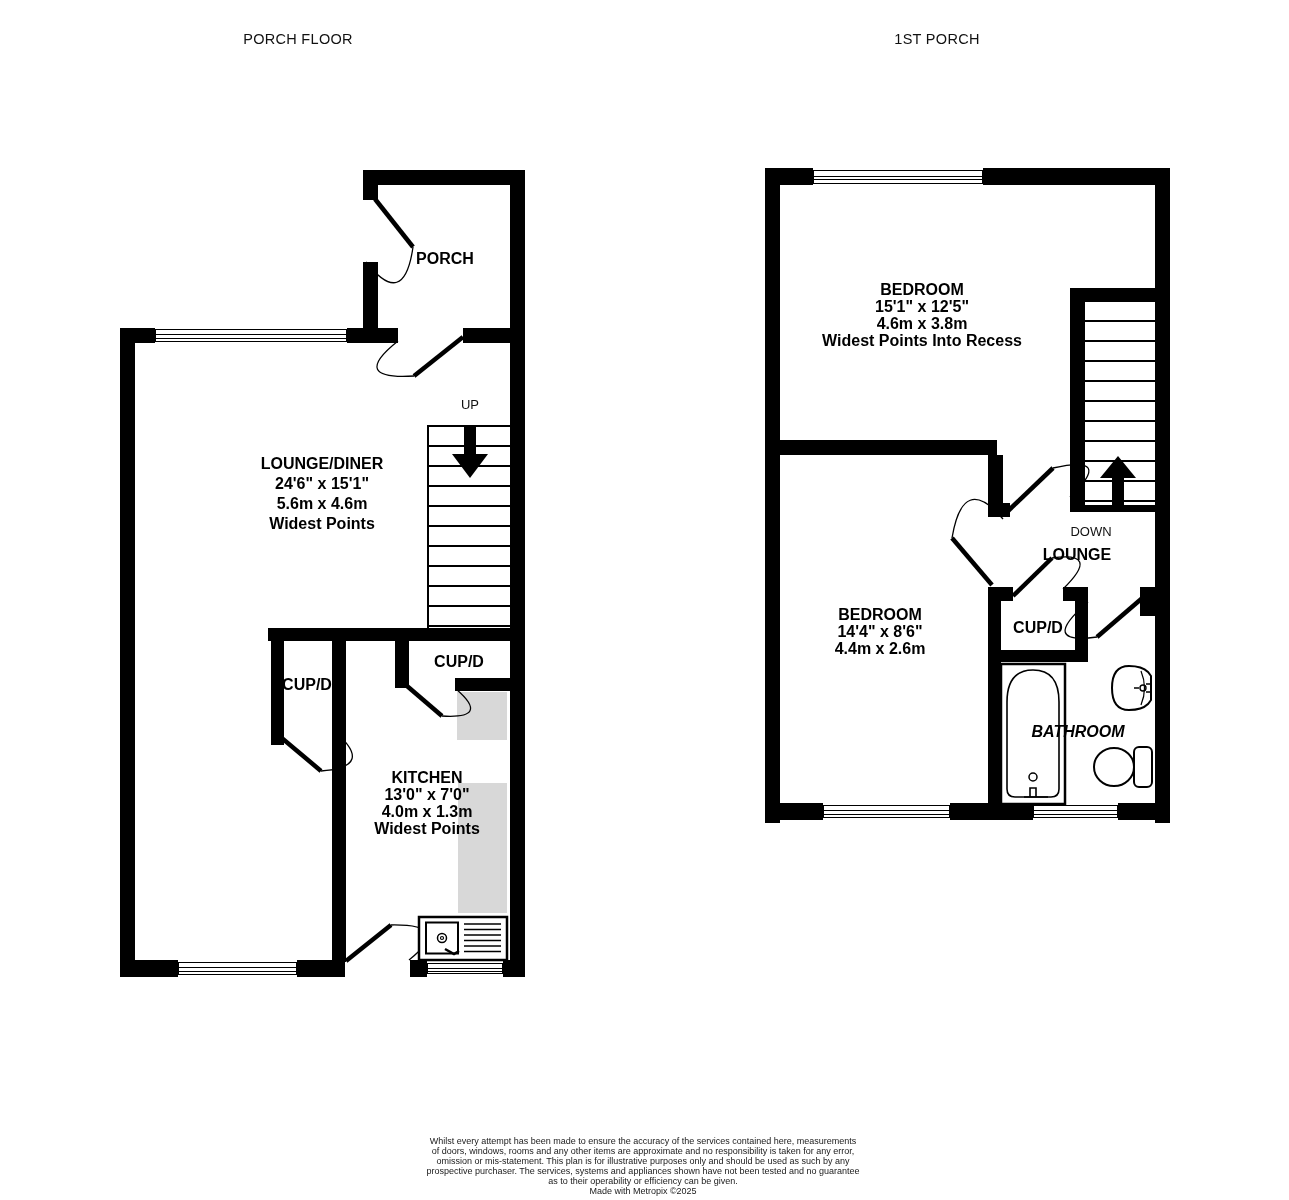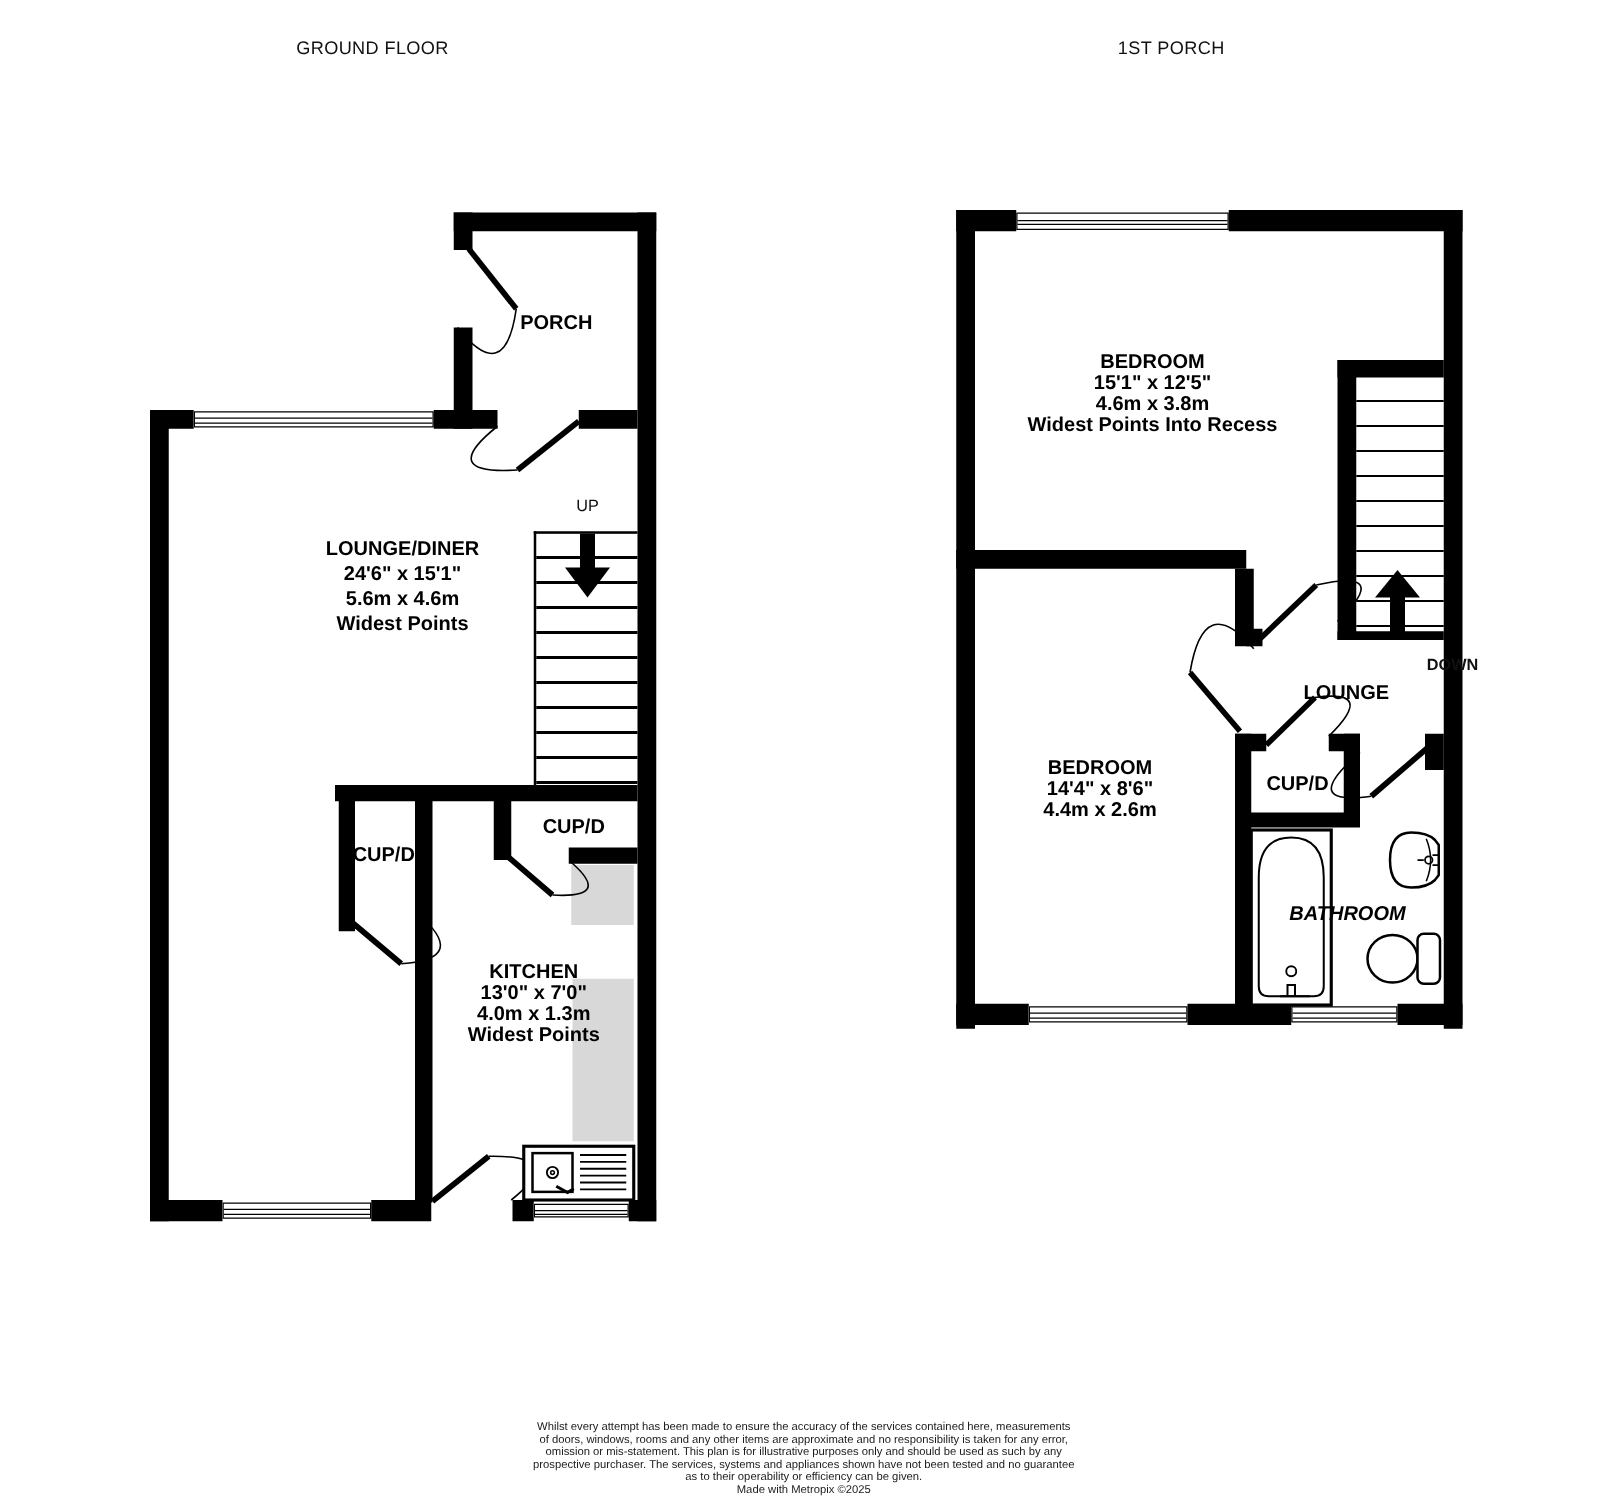--- a/index.html
+++ b/index.html
@@ -40,21 +40,21 @@
   }
   .footer{
     position:absolute;left:643px;top:1136px;transform:translateX(-50%);
     font-size:9px;line-height:10px;color:#1a1a1a;text-align:center;white-space:nowrap;
   }
   svg.overlay{position:absolute;left:0;top:0;pointer-events:none;}
 </style>
 </head>
 <body>
 
-<div class="floor-title" style="left:298px;top:31px;">GROUND FLOOR</div>
+<div class="floor-title" style="left:298px;top:31px;">PORCH FLOOR</div>
 <div class="floor-title" style="left:937px;top:31px;">1ST PORCH</div>
 
 <div class="wall" style="left:120px;top:328px;width:15px;height:649px;"></div>
 <div class="wall" style="left:120px;top:328px;width:35px;height:15px;"></div>
 <div class="window" style="left:155px;top:329px;width:192px;height:13px;">
     <i style="top:4px;"></i>
     <i style="top:7.5px;"></i>
   </div>
 <div class="wall" style="left:347px;top:328px;width:51px;height:15px;"></div>
 <div class="wall" style="left:463px;top:328px;width:47px;height:15px;"></div>
@@ -187,21 +187,21 @@
   </g>
 
   <g stroke="#000" fill="none">
     <ellipse cx="1114" cy="767" rx="20" ry="19" fill="#fff" stroke-width="2"></ellipse>
     <rect x="1134" y="747" width="18" height="40" rx="5" fill="#fff" stroke-width="2"></rect>
   </g>
 </svg>
 
 <div class="label" style="left:445px;top:250px;">PORCH</div>
 
-<div class="label" style="left:322px;top:430px;line-height:20px;">
+<div class="label" style="left:322px;top:454px;line-height:20px;">
   <div>LOUNGE/DINER</div>
   <div>24'6"  x 15'1"</div>
   <div>5.6m  x 4.6m</div>
   <div>Widest Points</div>
 </div>
 
 <div class="small-label" style="left:470px;top:397px;">UP</div>
 
 <div class="label" style="left:307px;top:676px;">CUP/D</div>
 <div class="label" style="left:459px;top:653px;">CUP/D</div>
@@ -219,21 +219,21 @@
   <div>4.6m  x 3.8m</div>
   <div>Widest Points Into Recess</div>
 </div>
 
 <div class="label" style="left:880px;top:606px;">
   <div>BEDROOM</div>
   <div>14'4"  x 8'6"</div>
   <div>4.4m  x 2.6m</div>
 </div>
 
-<div class="small-label" style="left:1162px;top:524px;font-weight:bold;">DOWN</div>
+<div class="small-label" style="left:1091px;top:524px;">DOWN</div>
 <div class="label" style="left:1077px;top:546px;">LOUNGE</div>
 <div class="label" style="left:1038px;top:619px;">CUP/D</div>
 <div class="label" style="left:1078px;top:723px;font-style:italic;">BATHROOM</div>
 
 <div class="footer">
   <div>Whilst every attempt has been made to ensure the accuracy of the services contained here, measurements</div>
   <div>of doors, windows, rooms and any other items are approximate and no responsibility is taken for any error,</div>
   <div>omission or mis-statement. This plan is for illustrative purposes only and should be used as such by any</div>
   <div>prospective purchaser. The services, systems and appliances shown have not been tested and no guarantee</div>
   <div>as to their operability or efficiency can be given.</div>

